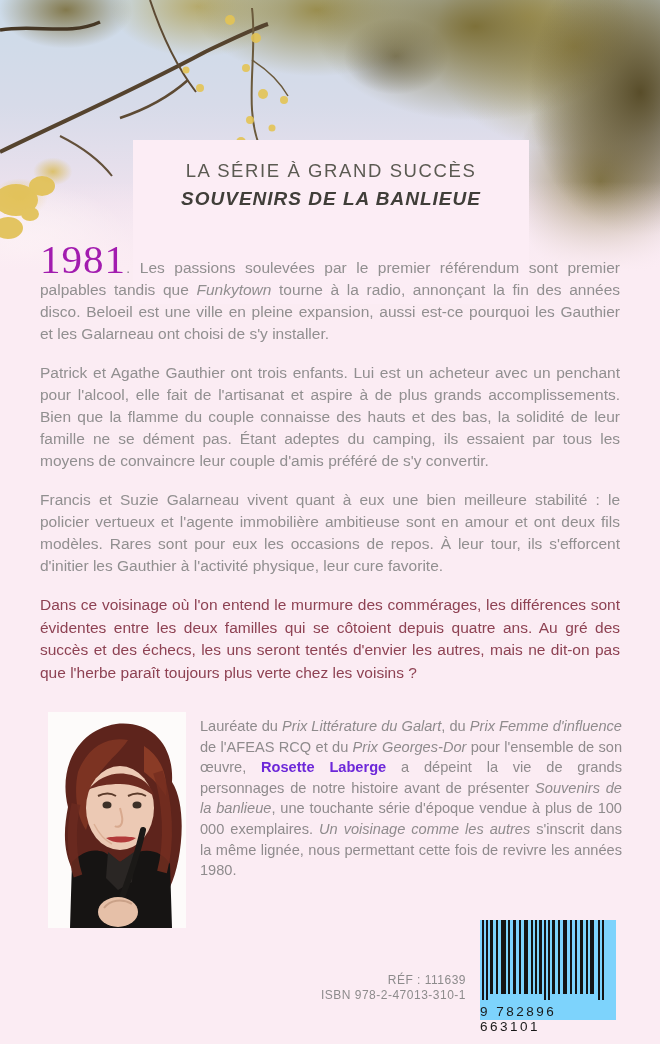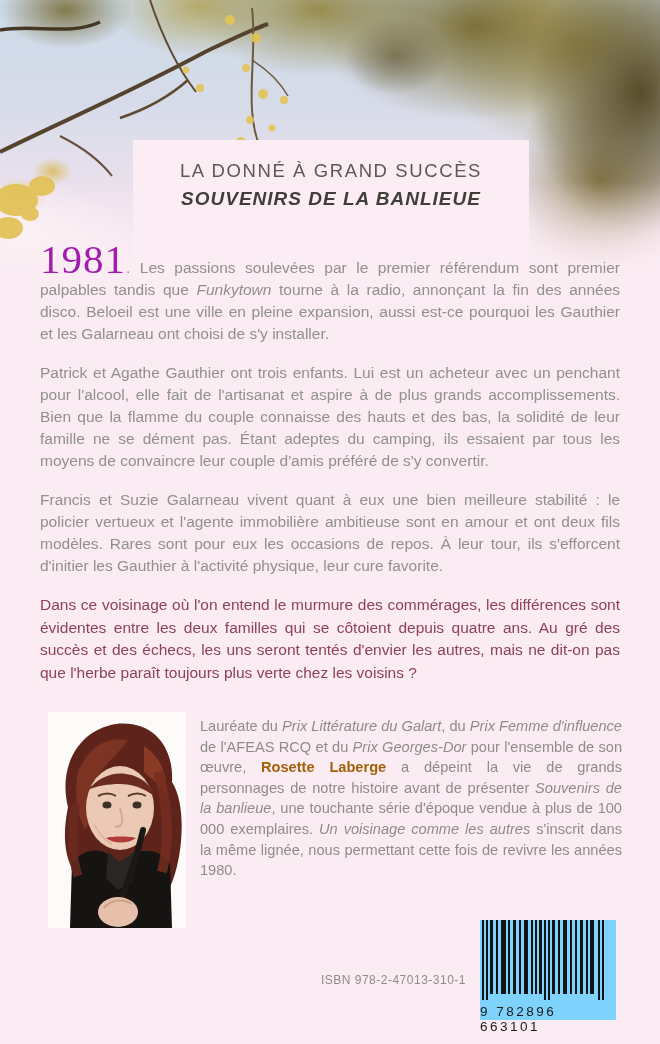--- a/index.html
+++ b/index.html
@@ -61,21 +61,21 @@
   
   .author-photo{
     position:absolute;left:48px;top:712px;width:138px;height:216px;
     background:#fdfbfa;
   }
   .bio{
     position:absolute;left:200px;top:716px;width:422px;
     color:#8f8b8d;font-size:14.6px;line-height:20.6px;
     text-align:justify;margin:0;
   }
-  .bio .author-name{font-weight:bold;color:#a16207;}
+  .bio .author-name{font-weight:bold;color:#6d28d9;}
   
   .footer-info{
     position:absolute;left:40px;top:973px;width:426px;
     text-align:right;color:#8d8b8c;
     font-size:12px;line-height:14.5px;letter-spacing:0.5px;
   }
   .footer-info .credit{font-size:10.5px;letter-spacing:0.3px;}
   .barcode{
     position:absolute;left:480px;top:920px;width:136px;height:100px;
     background:#7dd3fc;text-align:left;
@@ -114,21 +114,21 @@
       <g fill="#e2c155" opacity="0.92">
         <ellipse cx="16" cy="200" rx="22" ry="16"></ellipse>
         <ellipse cx="42" cy="186" rx="13" ry="10"></ellipse>
         <ellipse cx="8" cy="228" rx="15" ry="11"></ellipse>
         <ellipse cx="30" cy="214" rx="9" ry="7"></ellipse>
       </g>
     </svg>
   </div>
 
   <div class="headline">
-    <div>LA DONNÉ À GRAND SUCCÈS</div>
+    <div>LA SÉRIE À GRAND SUCCÈS</div>
     <div class="series">SOUVENIRS DE LA BANLIEUE</div>
   </div>
 
   <div class="synopsis">
     <p><span class="year">1981</span><span>. Les passions soulevées par le premier référendum sont premier palpables tandis que </span><i>Funkytown</i><span> tourne à la radio, annonçant la fin des années disco. Beloeil est une ville en pleine expansion, aussi est-ce pourquoi les Gauthier et les Galarneau ont choisi de s'y installer.</span></p>
     <p>Patrick et Agathe Gauthier ont trois enfants. Lui est un acheteur avec un penchant pour l'alcool, elle fait de l'artisanat et aspire à de plus grands accomplissements. Bien que la flamme du couple connaisse des hauts et des bas, la solidité de leur famille ne se dément pas. Étant adeptes du camping, ils essaient par tous les moyens de convaincre leur couple d'amis préféré de s'y convertir.</p>
     <p>Francis et Suzie Galarneau vivent quant à eux une bien meilleure stabilité : le policier vertueux et l'agente immobilière ambitieuse sont en amour et ont deux fils modèles. Rares sont pour eux les occasions de repos. À leur tour, ils s'efforcent d'initier les Gauthier à l'activité physique, leur cure favorite.</p>
     <p class="highlight">Dans ce voisinage où l'on entend le murmure des commérages, les différences sont évidentes entre les deux familles qui se côtoient depuis quatre ans. Au gré des succès et des échecs, les uns seront tentés d'envier les autres, mais ne dit-on pas que l'herbe paraît toujours plus verte chez les voisins ?</p>
   </div>
 
@@ -153,20 +153,21 @@
       <ellipse cx="70" cy="200" rx="20" ry="15" fill="#e6c0a8"></ellipse>
       <path d="M56,196 C62,188 74,186 84,192" stroke="#caa188" stroke-width="2" fill="none"></path>
       <path d="M110,60 C120,90 122,130 114,160" stroke="#742e20" stroke-width="10" fill="none" opacity="0.85"></path>
       <path d="M28,92 C22,118 24,146 30,164" stroke="#6b2a20" stroke-width="9" fill="none" opacity="0.85"></path>
     </svg>
   </div>
 
   <p class="bio"><span>Lauréate du </span><i>Prix Littérature du Galart</i><span>, du </span><i>Prix Femme d'influence</i><span> de l'AFEAS RCQ et du </span><i>Prix Georges-Dor</i><span> pour l'ensemble de son œuvre, </span><span class="author-name">Rosette Laberge</span><span> a dépeint la vie de grands personnages de notre histoire avant de présenter </span><i>Souvenirs de la banlieue</i><span>, une touchante série d'époque vendue à plus de 100 000 exemplaires. </span><i>Un voisinage comme les autres</i><span> s'inscrit dans la même lignée, nous permettant cette fois de revivre les années 1980.</span></p>
 
   <div class="footer-info">
+    <div>RÉF : 111639</div>
     <div>ISBN 978-2-47013-310-1</div>
   </div>
 
   <div class="barcode">
     <svg width="130" height="82" viewBox="0 0 130 82">
       <g fill="#141414">
         <rect x="2" y="0" width="2" height="80"></rect>
           <rect x="6" y="0" width="2" height="80"></rect>
         <rect x="10" y="0" width="3" height="74"></rect>
           <rect x="16" y="0" width="2" height="74"></rect>

